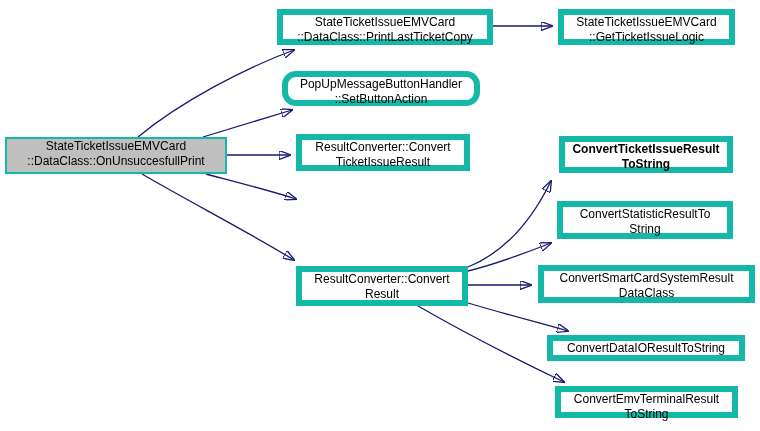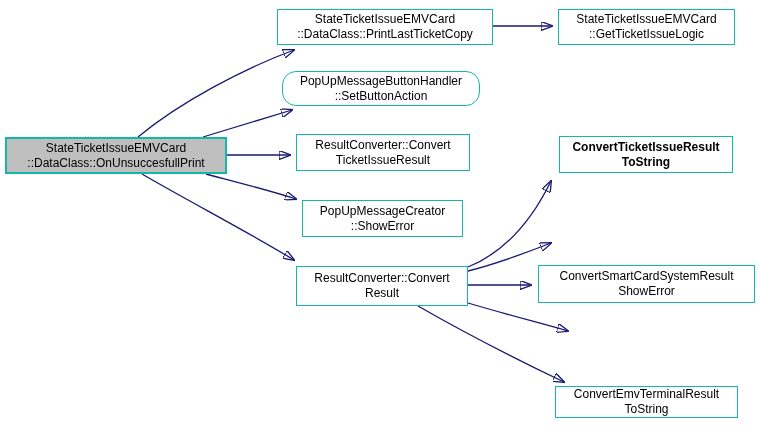--- a/index.html
+++ b/index.html
@@ -24,23 +24,22 @@
   }
   .edges path {
     fill: none;
     stroke: #191970;
     stroke-width: 1.3px;
   }
   .node {
     position: absolute;
     box-sizing: border-box;
     background: #ffffff;
-    border: 1px solid #14b8a6;
+    border: 6px solid #14b8a6;
     display: flex;
-    align-items: center;
     justify-content: center;
     text-align: center;
     cursor: pointer;
   }
   .node .node-label {
     font-size: 12px;
     line-height: 15px;
     color: #000000;
     white-space: pre-line;
     letter-spacing: 0;
@@ -92,40 +91,43 @@
   <div class="node" style="left:282px; top:71px; width:198px; height:35px;border-radius:14px;">
     <span class="node-label">PopUpMessageButtonHandler
 ::SetButtonAction</span>
   </div>
 
   <div class="node" style="left:296px; top:134px; width:174px; height:37px;">
     <span class="node-label">ResultConverter::Convert
 TicketIssueResult</span>
   </div>
 
-  <div class="node" style="left:302px; top:200px; width:161px; height:37px;">
-    <span class="node-label">PopUpMessageCreator
-::ShowError</span>
-  </div>
 
   <div class="node" style="left:296px; top:266px; width:172px; height:40px;">
     <span class="node-label">ResultConverter::Convert
 Result</span>
   </div>
 
   <div class="node" style="left:559px; top:136px; width:174px; height:37px;font-weight:bold;">
     <span class="node-label">ConvertTicketIssueResult
 ToString</span>
   </div>
 
+  <div class="node" style="left:557px; top:201px; width:176px; height:38px;">
+    <span class="node-label">ConvertStatisticResultTo
+String</span>
+  </div>
 
   <div class="node" style="left:538px; top:265px; width:217px; height:38px;">
     <span class="node-label">ConvertSmartCardSystemResult
-ShowError</span>
+DataClass</span>
   </div>
 
+  <div class="node" style="left:547px; top:335px; width:198px; height:26px;">
+    <span class="node-label">ConvertDataIOResultToString</span>
+  </div>
 
   <div class="node" style="left:555px; top:386px; width:183px; height:32px;">
     <span class="node-label">ConvertEmvTerminalResult
 ToString</span>
   </div>
 
 </div>
 
 </body></html>

